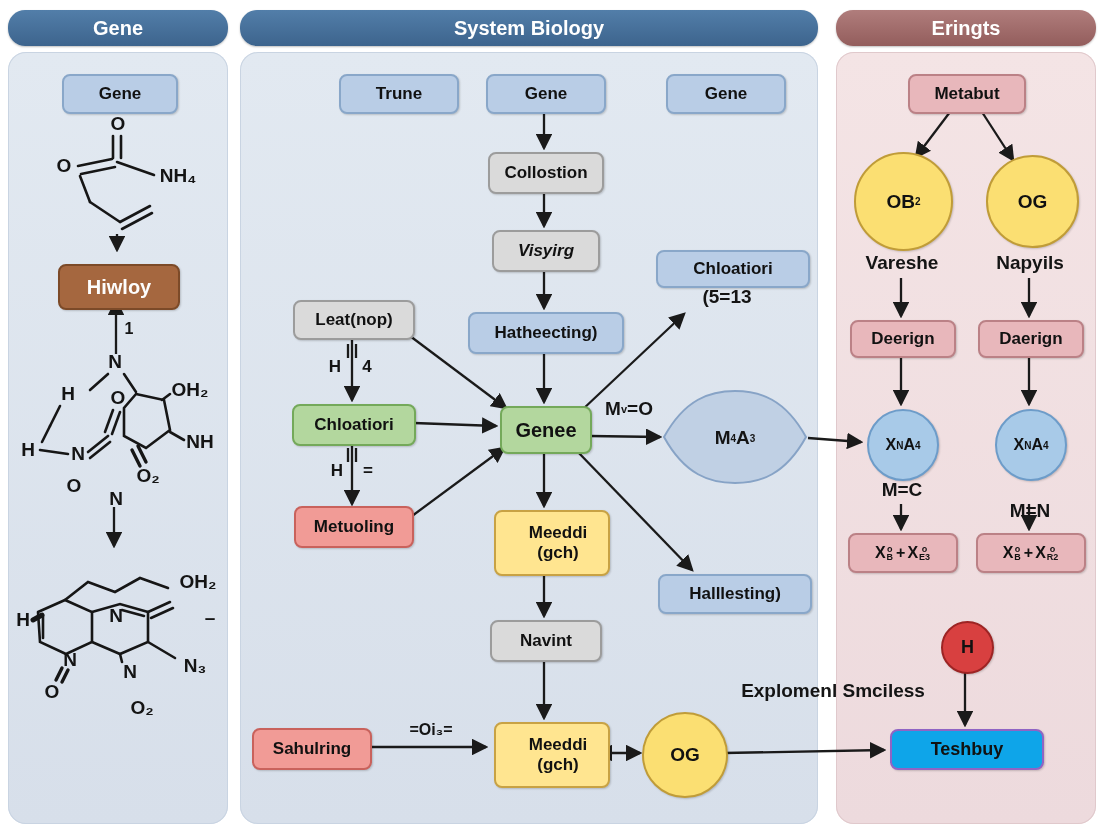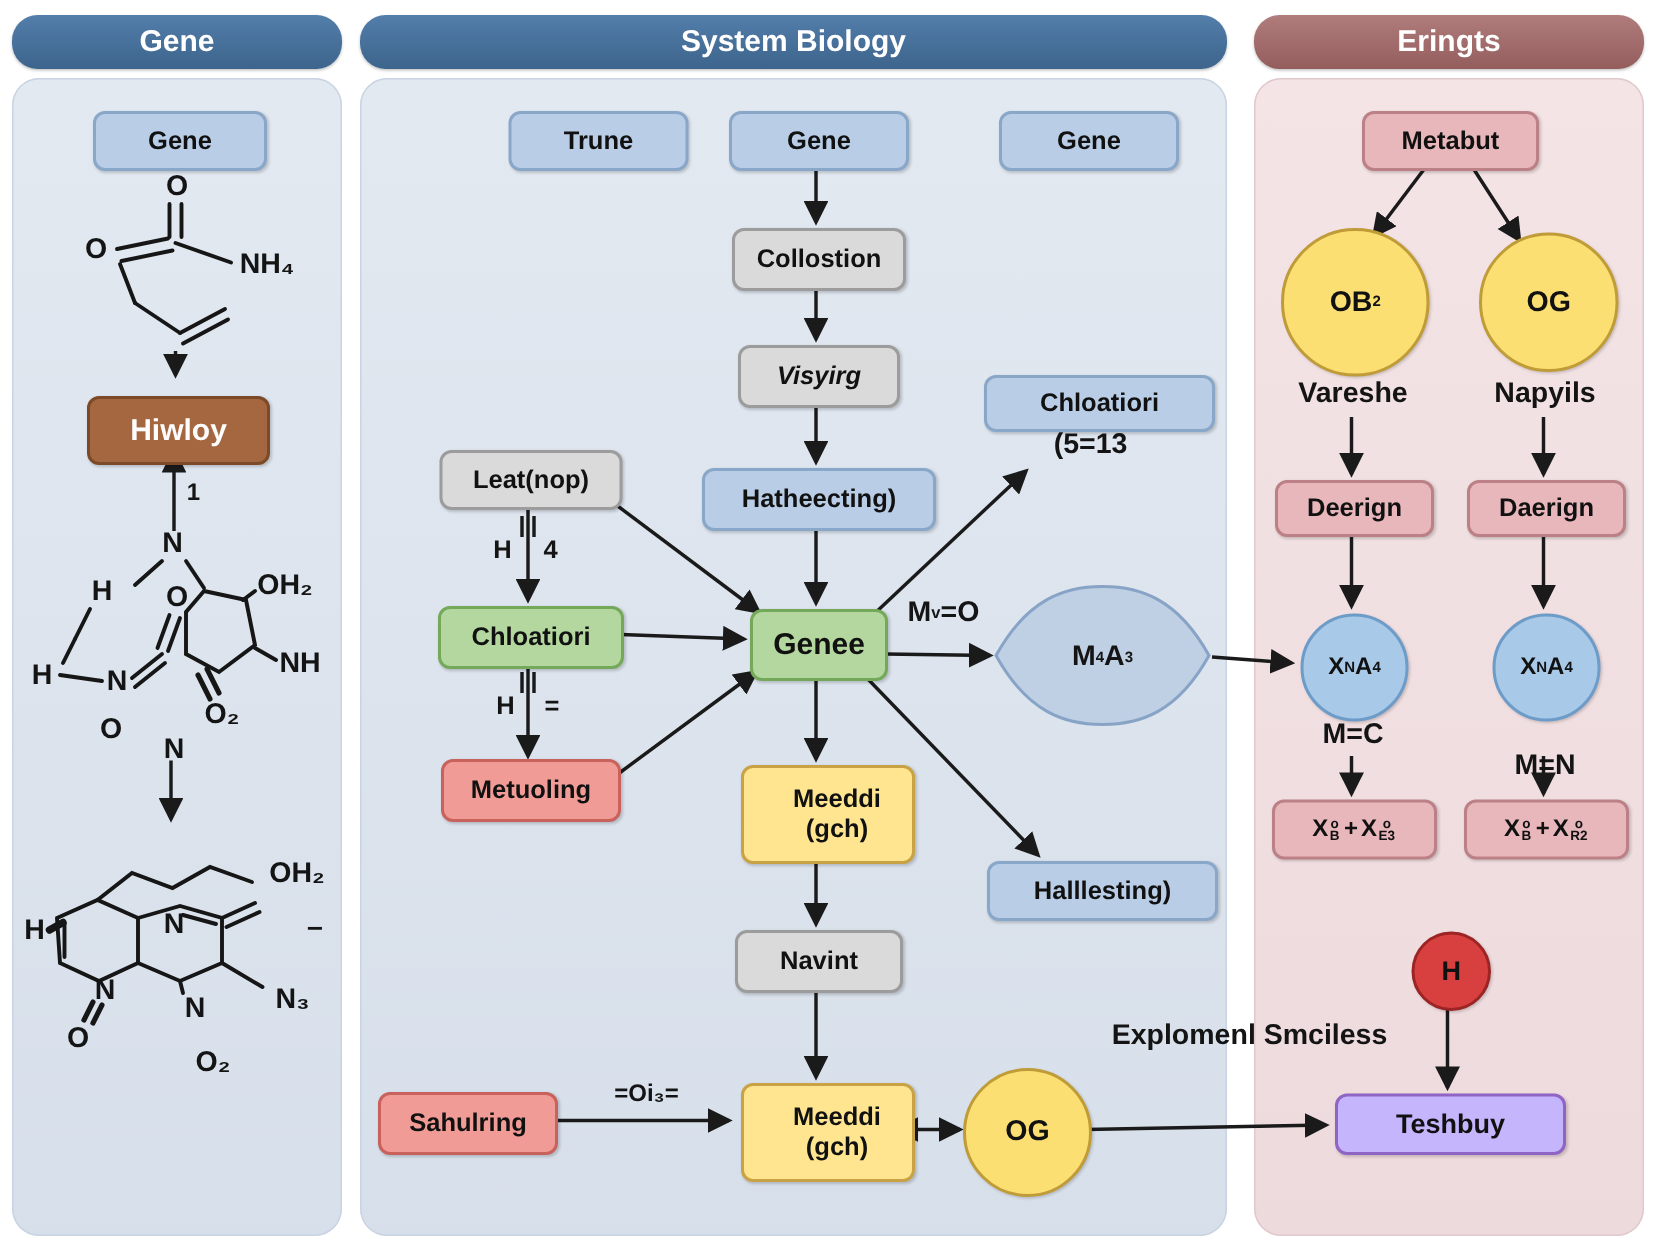--- a/index.html
+++ b/index.html
@@ -16,21 +16,21 @@
   .mol text{font-family:"Liberation Sans",sans-serif;font-weight:bold;fill:#141414;font-size:19px;}
   .node{position:absolute;display:flex;align-items:center;justify-content:center;font-weight:bold;color:#111;
     border:2px solid;border-radius:8px;font-size:17px;z-index:2;box-shadow:1px 1px 2px rgba(0,0,0,.18);text-align:center;}
   .b-blue{background:#b9cde6;border-color:#89a7c9;}
   .b-gray{background:#dadada;border-color:#9c9c9c;}
   .b-green{background:#b3d79e;border-color:#74a95a;}
   .b-red{background:#f19b96;border-color:#c9625c;}
   .b-yellow{background:#ffe590;border-color:#c8a244;}
   .b-brown{background:#a5673f;border-color:#7c4a28;color:#fdfdfd;}
   .b-pink{background:#e8b7bb;border-color:#bb8186;}
-  .b-purple{background:#c4b5fd;border-color:#9064c4;text-align:right;}
+  .b-purple{background:#0ea5e9;border-color:#9064c4;text-align:right;}
   .circle{border-radius:50%;}
   .c-yellow{background:#fbdf72;border-color:#c09c38;}
   .c-blue{background:#a8cae8;border-color:#6d9cc9;}
   .c-red{background:#d84040;border-color:#9d2424;}
   .label{position:absolute;font-weight:bold;color:#141414;display:flex;align-items:center;justify-content:center;z-index:2;text-align:center;}
   .two-line{flex-direction:column;line-height:1.15;padding-left:12px;}
   sub{font-size:10px;font-weight:bold;}
   .subv{font-size:11px;vertical-align:-3px;}
   .stack{display:inline-flex;flex-direction:column;align-items:center;font-size:9px;line-height:8px;vertical-align:-5px;margin:0 1px;}
   .plus{margin:0 2px;}

